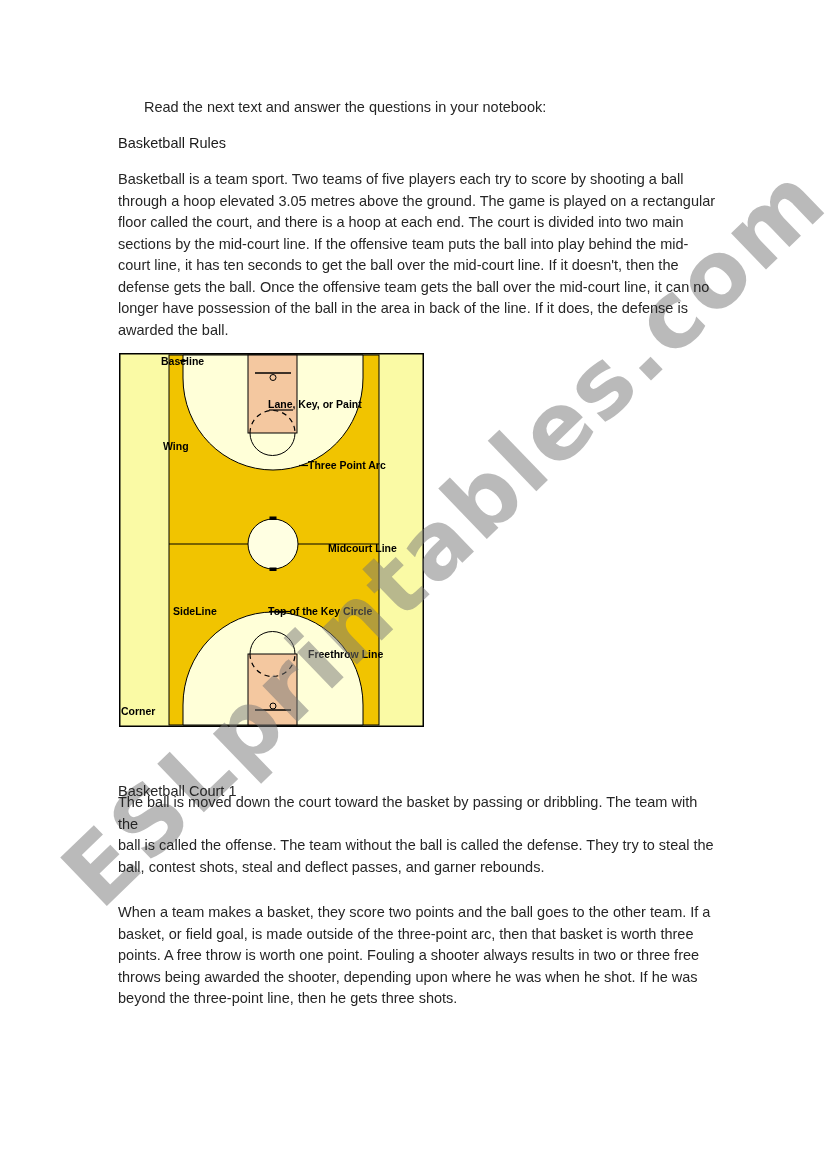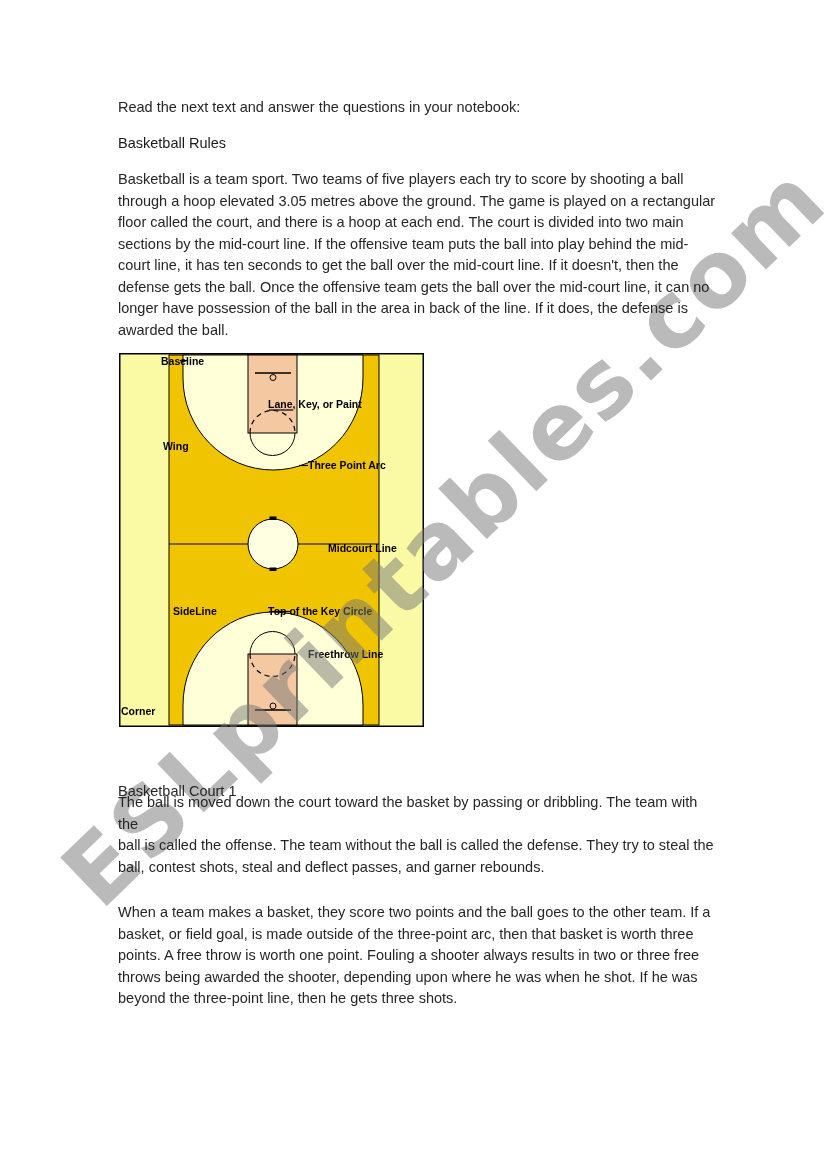--- a/index.html
+++ b/index.html
@@ -13,21 +13,21 @@
   }
   .txt{
     position:absolute;
     left:118px;
     width:600px;
     font-size:14.5px;
     line-height:21.5px;
     white-space:pre-line;
     z-index:2;
   }
-  .intro{top:97px;}
+  .intro{top:97px;margin-left:26px;}
   .heading{top:133px;font-weight:normal;color:#1a1a1a;}
   .para1{top:169px;}
   .caption{top:733px;line-height:20px;margin-top:48px;}
   .para2{top:792px;}
   .para3{top:902px;}
   .figure{
     position:absolute;
     left:119px;top:353px;
     width:305px;height:374px;
     z-index:0;

